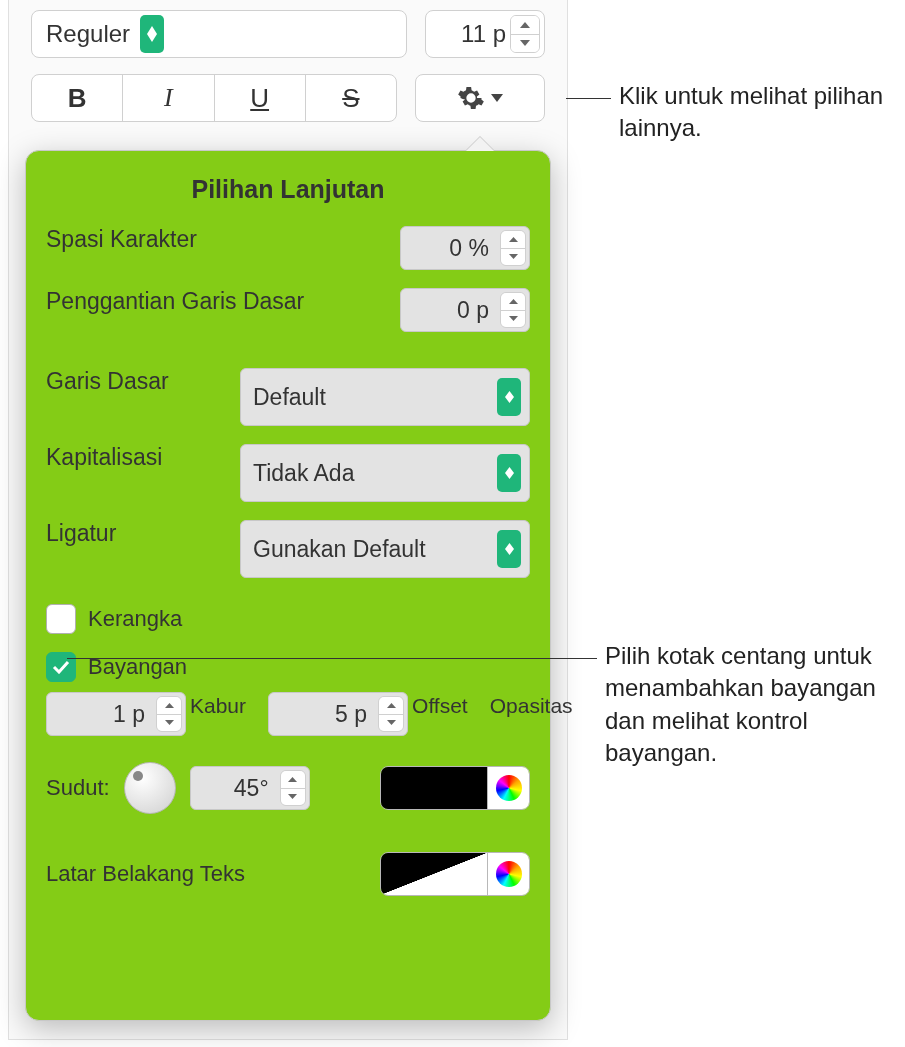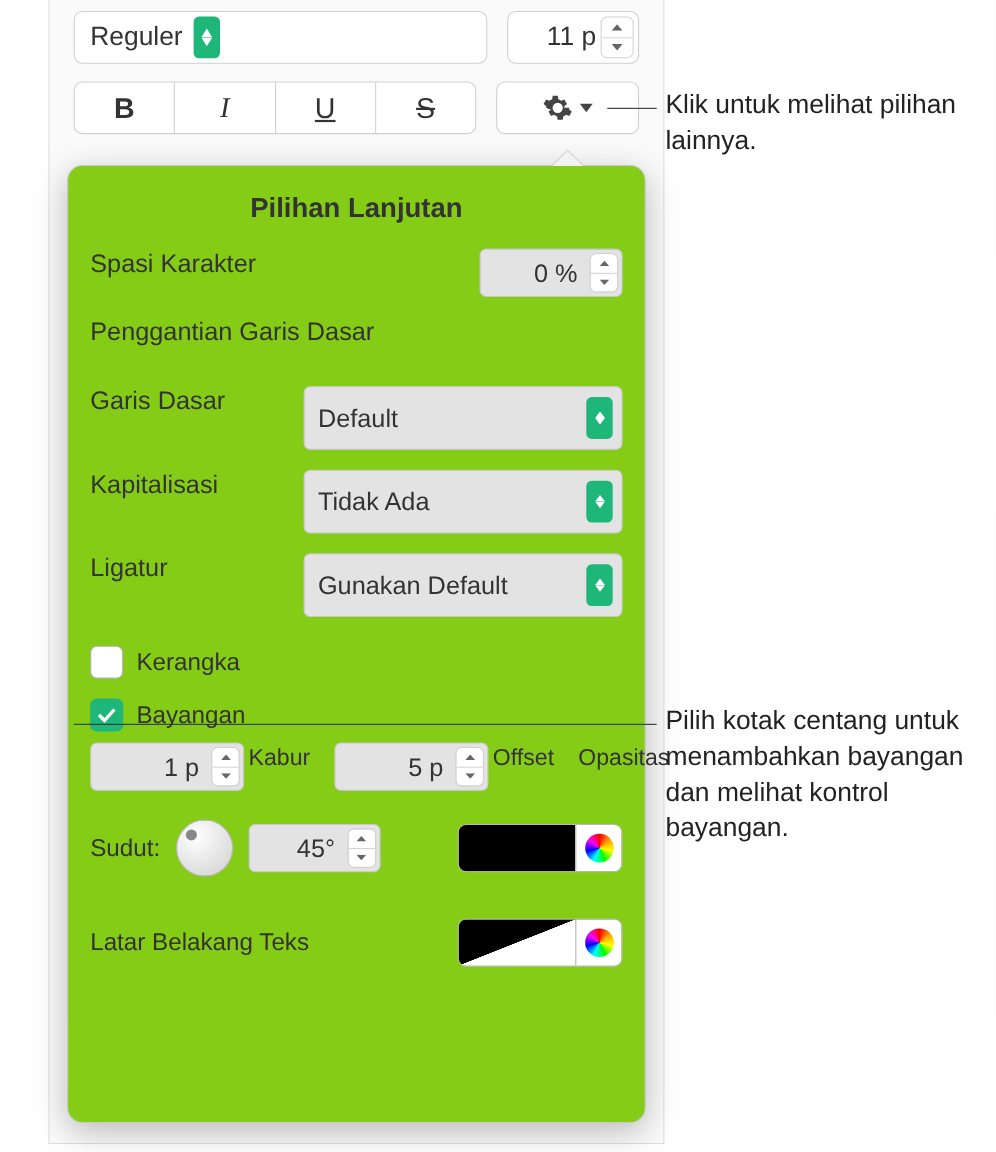--- a/index.html
+++ b/index.html
@@ -12,21 +12,20 @@
     height: 1047px;
     position: relative;
   }
   .panel {
     position: absolute;
     left: 8px; top: 0;
     width: 560px; height: 1040px;
     border: 1px solid #e0e0e0;
     border-top:none;
     background: #fafafa;
-    margin-left: 36px;
   }
   .toprow {
     display:flex; gap:18px; padding: 10px 22px 8px 22px;
   }
   .select {
     background:#fff; border:1px solid #d0d0d0; border-radius:8px;
     height:48px; display:flex; align-items:center; padding:0 10px 0 14px;
     font-size:24px; color:#333; position:relative;
   }
   .font-sel { flex:1; }
@@ -192,20 +191,35 @@
               <svg width="9" height="5">
                 <polygon points="0,0 9,0 4.5,5" fill="#666"></polygon>
               </svg>
             </div>
         </div>
       </div>
     </div>
 
     <div class="row">
       <span class="label">Penggantian Garis Dasar</span>
+      <div class="valbox">
+        <span>0 p</span>
+        <div class="mini-stepper">
+          <div>
+              <svg width="9" height="5">
+                <polygon points="4.5,0 9,5 0,5" fill="#666"></polygon>
+              </svg>
+            </div>
+          <div>
+              <svg width="9" height="5">
+                <polygon points="0,0 9,0 4.5,5" fill="#666"></polygon>
+              </svg>
+            </div>
+        </div>
+      </div>
     </div>
 
     <div style="height:18px"></div>
 
     <div class="row">
       <span class="label" style="flex:0 0 170px">Garis Dasar</span>
       <div class="dropdown">
         <span>Default</span>
         <div class="arrows">
           <svg width="9" height="6">
@@ -336,20 +350,20 @@
         <div class="swatch"></div>
         <div class="wheel">
             <div class="wheel-icon"></div>
           </div>
       </div>
     </div>
 
   </div>
 </div>
 
-<div class="callout" style="left:605px; top:80px; width:280px">
+<div class="callout" style="left:619px; top:80px; width:280px">
   <div class="line" style="left:-53px; top:18px; width:45px"></div>
   <span>Klik untuk melihat pilihan lainnya.</span>
 </div>
 <div class="callout" style="left:605px; top:640px; width:290px">
   <div class="line" style="left:-538px; top:18px; width:530px"></div>
   <span>Pilih kotak centang untuk menambahkan bayangan dan melihat kontrol bayangan.</span>
 </div>
 
 </body></html>

